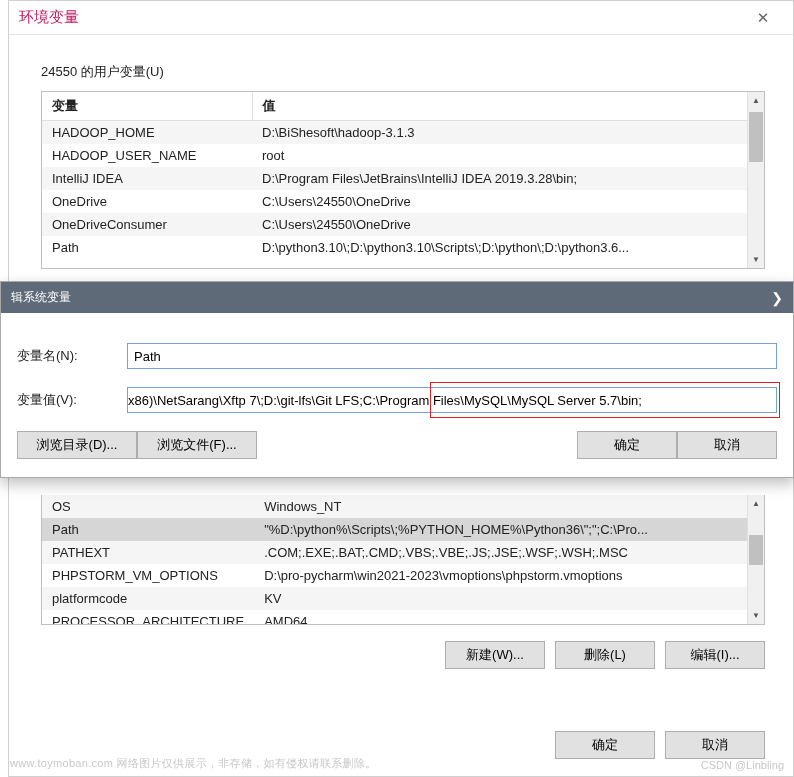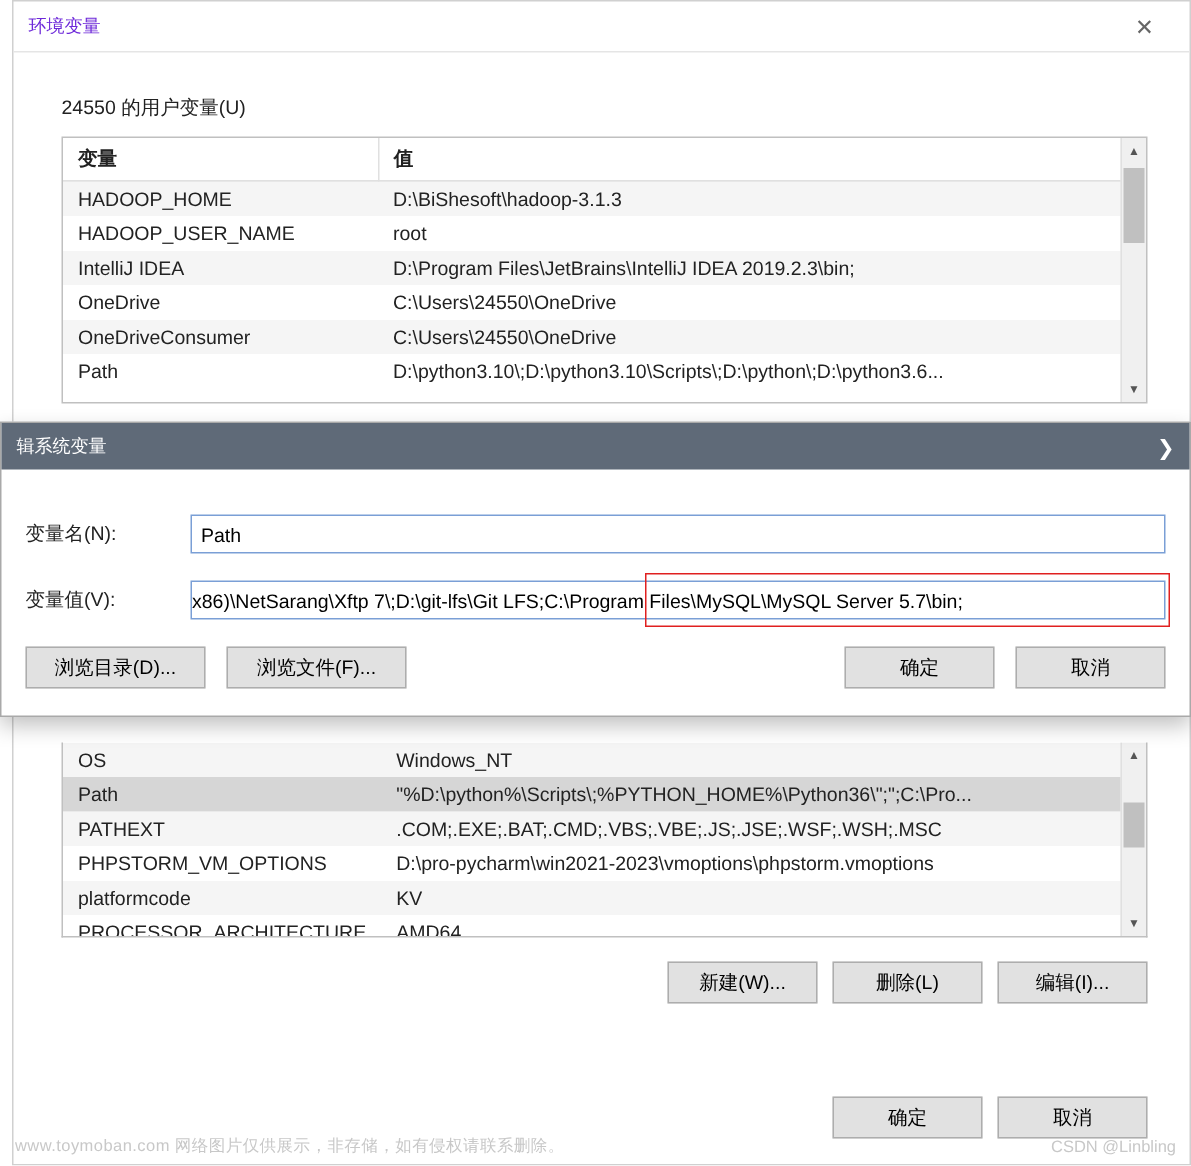--- a/index.html
+++ b/index.html
@@ -1,21 +1,21 @@
 <!DOCTYPE html>
 <html><head>
 <meta charset="utf-8">
 <style>
 * { box-sizing: border-box; font-family: "Microsoft YaHei", "Segoe UI", sans-serif; }
 body { margin: 0; width: 794px; height: 777px; background: #fff; position: relative; overflow: hidden; font-size: 13px; color: #222; }
 
 
 .main-dialog { position: absolute; top: 0; left: 8px; right: 0; border: 1px solid #d0d0d0; background: #fff; height: 777px; }
 .titlebar { height: 34px; display: flex; align-items: center; padding: 0 10px; border-bottom: 1px solid #e5e5e5; }
-.titlebar .title { flex: 1; font-size: 12px; color: #6d28d9; }
+.titlebar .title { flex: 1; font-size: 15px; color: #be185d; }
 .titlebar .close { width: 40px; text-align: center; font-size: 15px; color: #666; cursor: pointer; }
 
 .section-label { margin: 28px 0 10px 32px; font-size: 13px; }
 
 
 .table-wrap { margin: 0 28px 0 32px; border: 1px solid #c0c0c0; position: relative; }
 .table { width: 100%; border-collapse: collapse; }
 .table th { text-align: left; font-weight: bold; padding: 5px 10px; background: #fff; border-bottom: 1px solid #e0e0e0; border-right: 1px solid #e0e0e0; font-size: 13px; }
 .table td { padding: 4px 10px; font-size: 13px; white-space: nowrap; overflow: hidden; text-overflow: ellipsis; max-width: 300px; }
 .table tr.alt { background: #f5f5f5; }
@@ -31,21 +31,21 @@
 .edit-titlebar .title { flex: 1; }
 .edit-titlebar .close2 { width: 30px; text-align: right; font-size: 14px; }
 .edit-body { padding: 30px 16px 18px 16px; }
 .form-row { display: flex; align-items: center; margin-bottom: 18px; }
 .form-row .lbl { width: 110px; font-size: 13px; }
 .form-row input { flex: 1; height: 26px; border: 1px solid #7a9fd6; padding: 0 6px; font-size: 13px; font-family: inherit; }
 .value-container { flex: 1; position: relative; height: 26px; }
 .value-container input { width: 100%; height: 100%; border: 1px solid #7a9fd6; padding: 0 0; font-size: 13px; }
 .redbox { position: absolute; top: -5px; right: -3px; width: 350px; height: 36px; border: 1px solid #e02020; pointer-events: none; }
 
-.edit-btn-row { display: flex; gap: 14px; margin-top: 6px; }
+.edit-btn-row { display: flex; gap: 0; margin-top: 6px; }
 .edit-btn-row .spacer { flex: 1; }
 .btn { min-width: 100px; height: 28px; border: 1px solid #adadad; background: #e1e1e1; font-size: 13px; cursor: pointer; font-family: inherit; padding: 0 12px; }
 .btn.wide { min-width: 120px; }
 
 
 .sys-table-wrap { position: absolute; top: 494px; left: 32px; right: 28px; border: 1px solid #c0c0c0; border-top: none; height: 130px; overflow: hidden; }
 .sys-table-wrap .table tr.sel td { background: #d6d6d6; }
 .sys-scroll { position: absolute; right: 0; top: 0; bottom: 0; width: 17px; background: #f0f0f0; border-left: 1px solid #e0e0e0; }
 .sys-scroll .thumb { position: absolute; left: 1px; right: 1px; top: 40px; height: 30px; background: #c0c0c0; }
 .sys-scroll .arrow { position: absolute; left: 0; right: 0; height: 17px; text-align: center; font-size: 8px; line-height: 17px; color: #555; }
@@ -83,21 +83,21 @@
           <tr class="alt">
             <td style="width: 210px;">HADOOP_HOME</td>
             <td style="max-width: 470px;">D:\BiShesoft\hadoop-3.1.3</td>
           </tr>
           <tr>
             <td style="width: 210px;">HADOOP_USER_NAME</td>
             <td style="max-width: 470px;">root</td>
           </tr>
           <tr class="alt">
             <td style="width: 210px;">IntelliJ IDEA</td>
-            <td style="max-width: 470px;">D:\Program Files\JetBrains\IntelliJ IDEA 2019.2.3\bin;</td>
+            <td style="max-width: 470px;">D:\Program Files\JetBrains\IntelliJ IDEA 2019.3.28\bin;</td>
           </tr>
           <tr>
             <td style="width: 210px;">OneDrive</td>
             <td style="max-width: 470px;">C:\Users\24550\OneDrive</td>
           </tr>
           <tr class="alt">
             <td style="width: 210px;">OneDriveConsumer</td>
             <td style="max-width: 470px;">C:\Users\24550\OneDrive</td>
           </tr>
           <tr>

